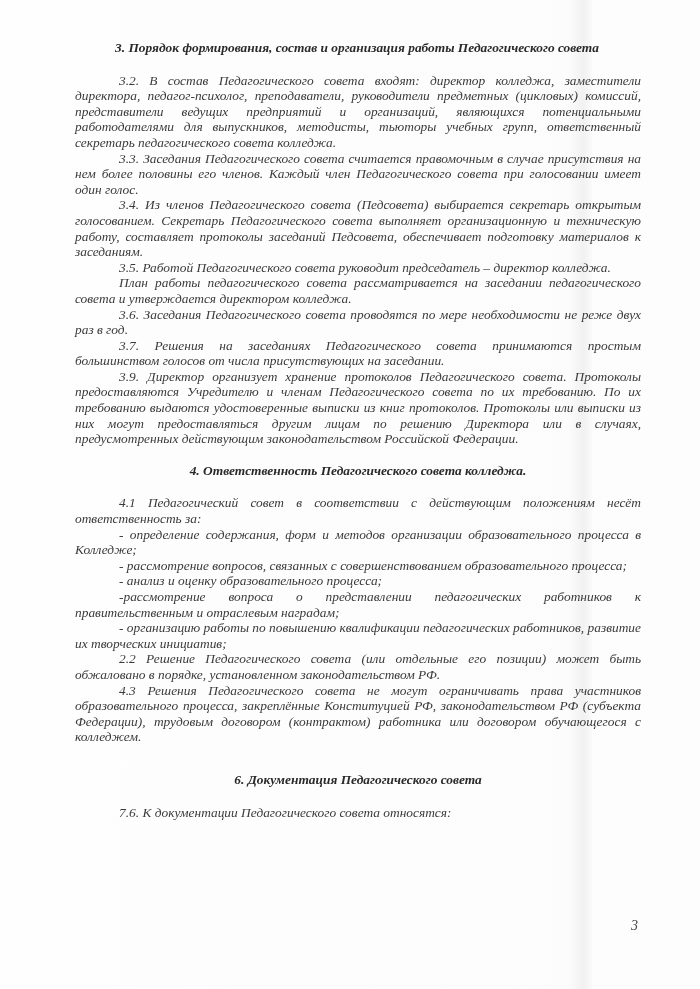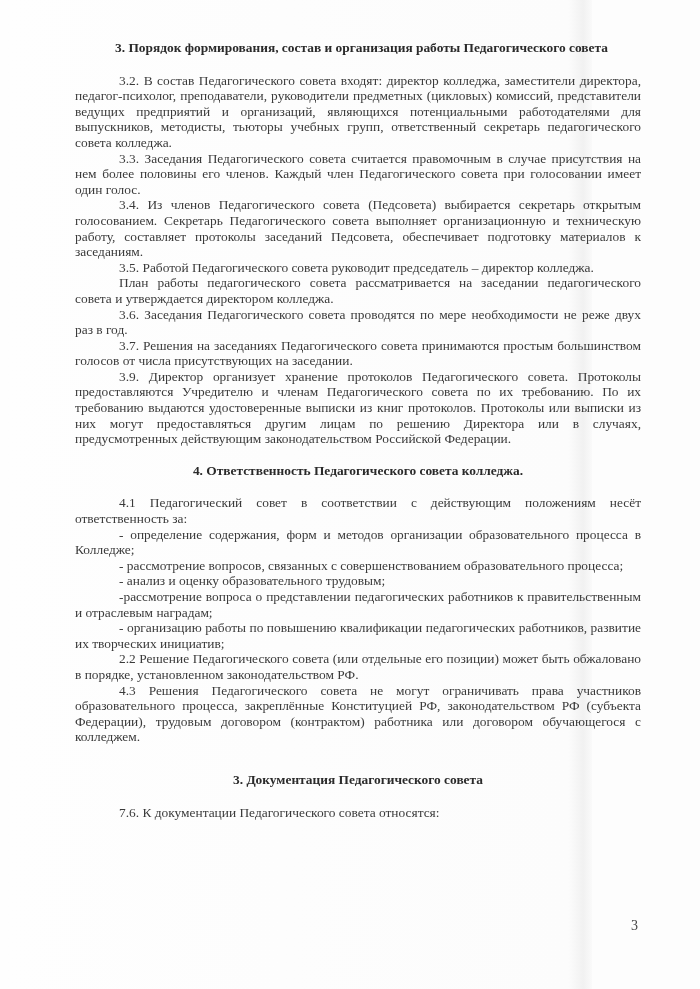--- a/index.html
+++ b/index.html
@@ -6,20 +6,21 @@
   body {
     width: 700px; height: 989px; overflow: hidden;
     background: #fdfdfd;
     font-family: "Liberation Serif", "DejaVu Serif", serif;
     color: #3a3a3a;
     position: relative;
   }
   .page {
     position: absolute; left: 0; top: 0; width: 592px; height: 989px;
     background: linear-gradient(to right, #fefefe 0%, #fcfcfc 96%, #f1f1f1 98.5%, #fafafa 100%);
+    font-style: italic;
   }
   .content {
     position: absolute; left: 75px; top: 40px; width: 566px;
     font-size: 13.4px; line-height: 15.6px;
   }
   h2 {
     font-size: 13.4px; font-weight: bold; text-align: center;
     margin: 0; color: #2a2a2a; line-height: 15.6px;
   }
   p {
@@ -46,24 +47,24 @@
     <p>3.5. Работой Педагогического совета руководит председатель – директор  колледжа.</p>
     <p>План работы педагогического совета рассматривается на заседании педагогического совета и утверждается директором  колледжа.</p>
     <p>3.6. Заседания Педагогического совета проводятся по мере необходимости не реже двух раз в год.</p>
     <p>3.7. Решения на заседаниях Педагогического совета принимаются простым большинством голосов от числа присутствующих на заседании.</p>
     <p>3.9. Директор организует хранение протоколов Педагогического совета. Протоколы предоставляются Учредителю и членам Педагогического совета по их требованию. По их требованию выдаются удостоверенные выписки из книг протоколов. Протоколы или выписки из них могут предоставляться другим лицам по решению Директора или в случаях, предусмотренных действующим законодательством Российской Федерации.</p>
 
     <h2 class="sec4-title">4. Ответственность Педагогического совета колледжа.</h2>
     <p>4.1 Педагогический совет в соответствии с действующим положениям несёт ответственность за:</p>
     <p>- определение содержания, форм и методов организации образовательного процесса в Колледже;</p>
     <p>- рассмотрение вопросов, связанных с совершенствованием образовательного процесса;</p>
-    <p>- анализ и оценку образовательного трудовым;</p>
+    <p>- анализ и оценку образовательного процесса;</p>
     <p>-рассмотрение вопроса о представлении педагогических работников к правительственным и отраслевым наградам;</p>
     <p>- организацию работы по повышению квалификации педагогических работников, развитие их творческих инициатив;</p>
     <p>2.2 Решение Педагогического совета (или отдельные его позиции) может быть обжаловано в порядке, установленном законодательством РФ.</p>
     <p>4.3 Решения Педагогического совета не могут ограничивать права участников образовательного процесса, закреплённые Конституцией РФ, законодательством РФ (субъекта Федерации), трудовым договором (контрактом) работника или договором обучающегося с колледжем.</p>
 
-    <h2 class="sec5-title">3. Документация Педагогического совета</h2>
+    <h2 class="sec5-title">6. Документация Педагогического совета</h2>
     <p class="plain">7.6. К документации Педагогического совета относятся:</p>
   </div>
 
   <div class="page-number">3</div>
 </div>
 
 </body></html>

